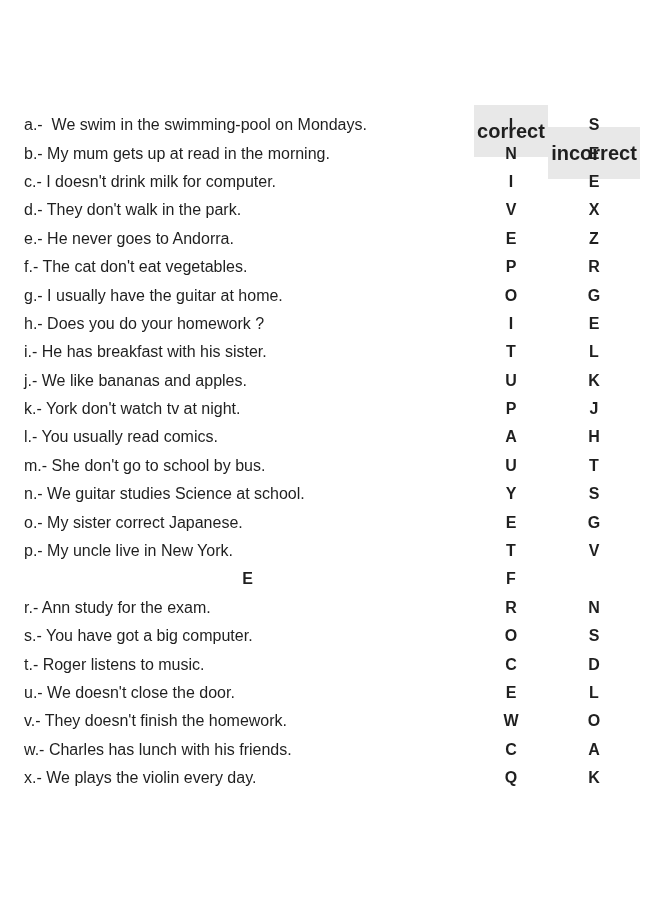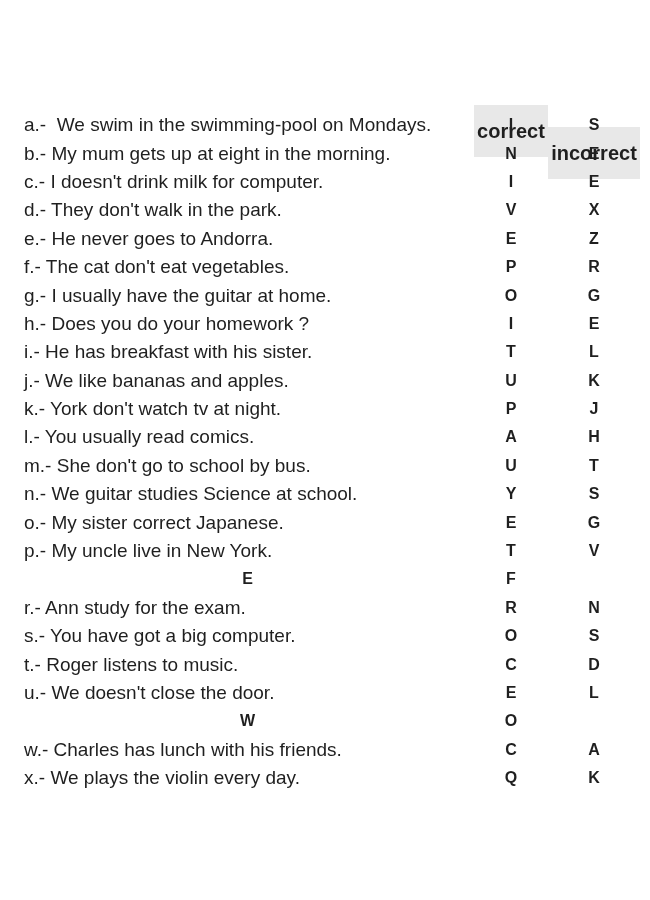--- a/index.html
+++ b/index.html
@@ -40,21 +40,21 @@
   .col-header.correct   { grid-column: 2; }
   .col-header.incorrect { grid-column: 3; margin-top: 45px; }
   .row {
     display: grid;
     grid-template-columns: 447px 80px 86px;
     padding-left: 24px;
     height: 28.4px;
     align-items: center;
   }
   .sentence {
-    font-size: 19px;
+    font-size: 16px;
     white-space: pre;
     color: var(--text, #1f1f1f);
   }
   .letter {
     justify-self: center;
     font-size: 16px;
     font-weight: bold;
     color: var(--text, #1f1f1f);
   }
 </style>
@@ -67,21 +67,21 @@
     <span class="col-header incorrect">incorrect</span>
   </div>
   <div id="rows">
   <div class="row">
     <span class="sentence">a.-  We swim in the swimming-pool on Mondays.</span>
     <span class="letter">I</span>
     <span class="letter">S</span>
   </div>
 
   <div class="row">
-    <span class="sentence">b.- My mum gets up at eight in the morning.</span>
+    <span class="sentence">b.- My mum gets up at read in the morning.</span>
     <span class="letter">N</span>
     <span class="letter">E</span>
   </div>
 
   <div class="row">
     <span class="sentence">c.- I doesn't drink milk for computer.</span>
     <span class="letter">I</span>
     <span class="letter">E</span>
   </div>
 
@@ -186,20 +186,21 @@
     <span class="letter">D</span>
   </div>
 
   <div class="row">
     <span class="sentence">u.- We doesn't close the door.</span>
     <span class="letter">E</span>
     <span class="letter">L</span>
   </div>
 
   <div class="row">
+    <span class="sentence">v.- They doesn't finish the homework.</span>
     <span class="letter">W</span>
     <span class="letter">O</span>
   </div>
 
   <div class="row">
     <span class="sentence">w.- Charles has lunch with his friends.</span>
     <span class="letter">C</span>
     <span class="letter">A</span>
   </div>
 

